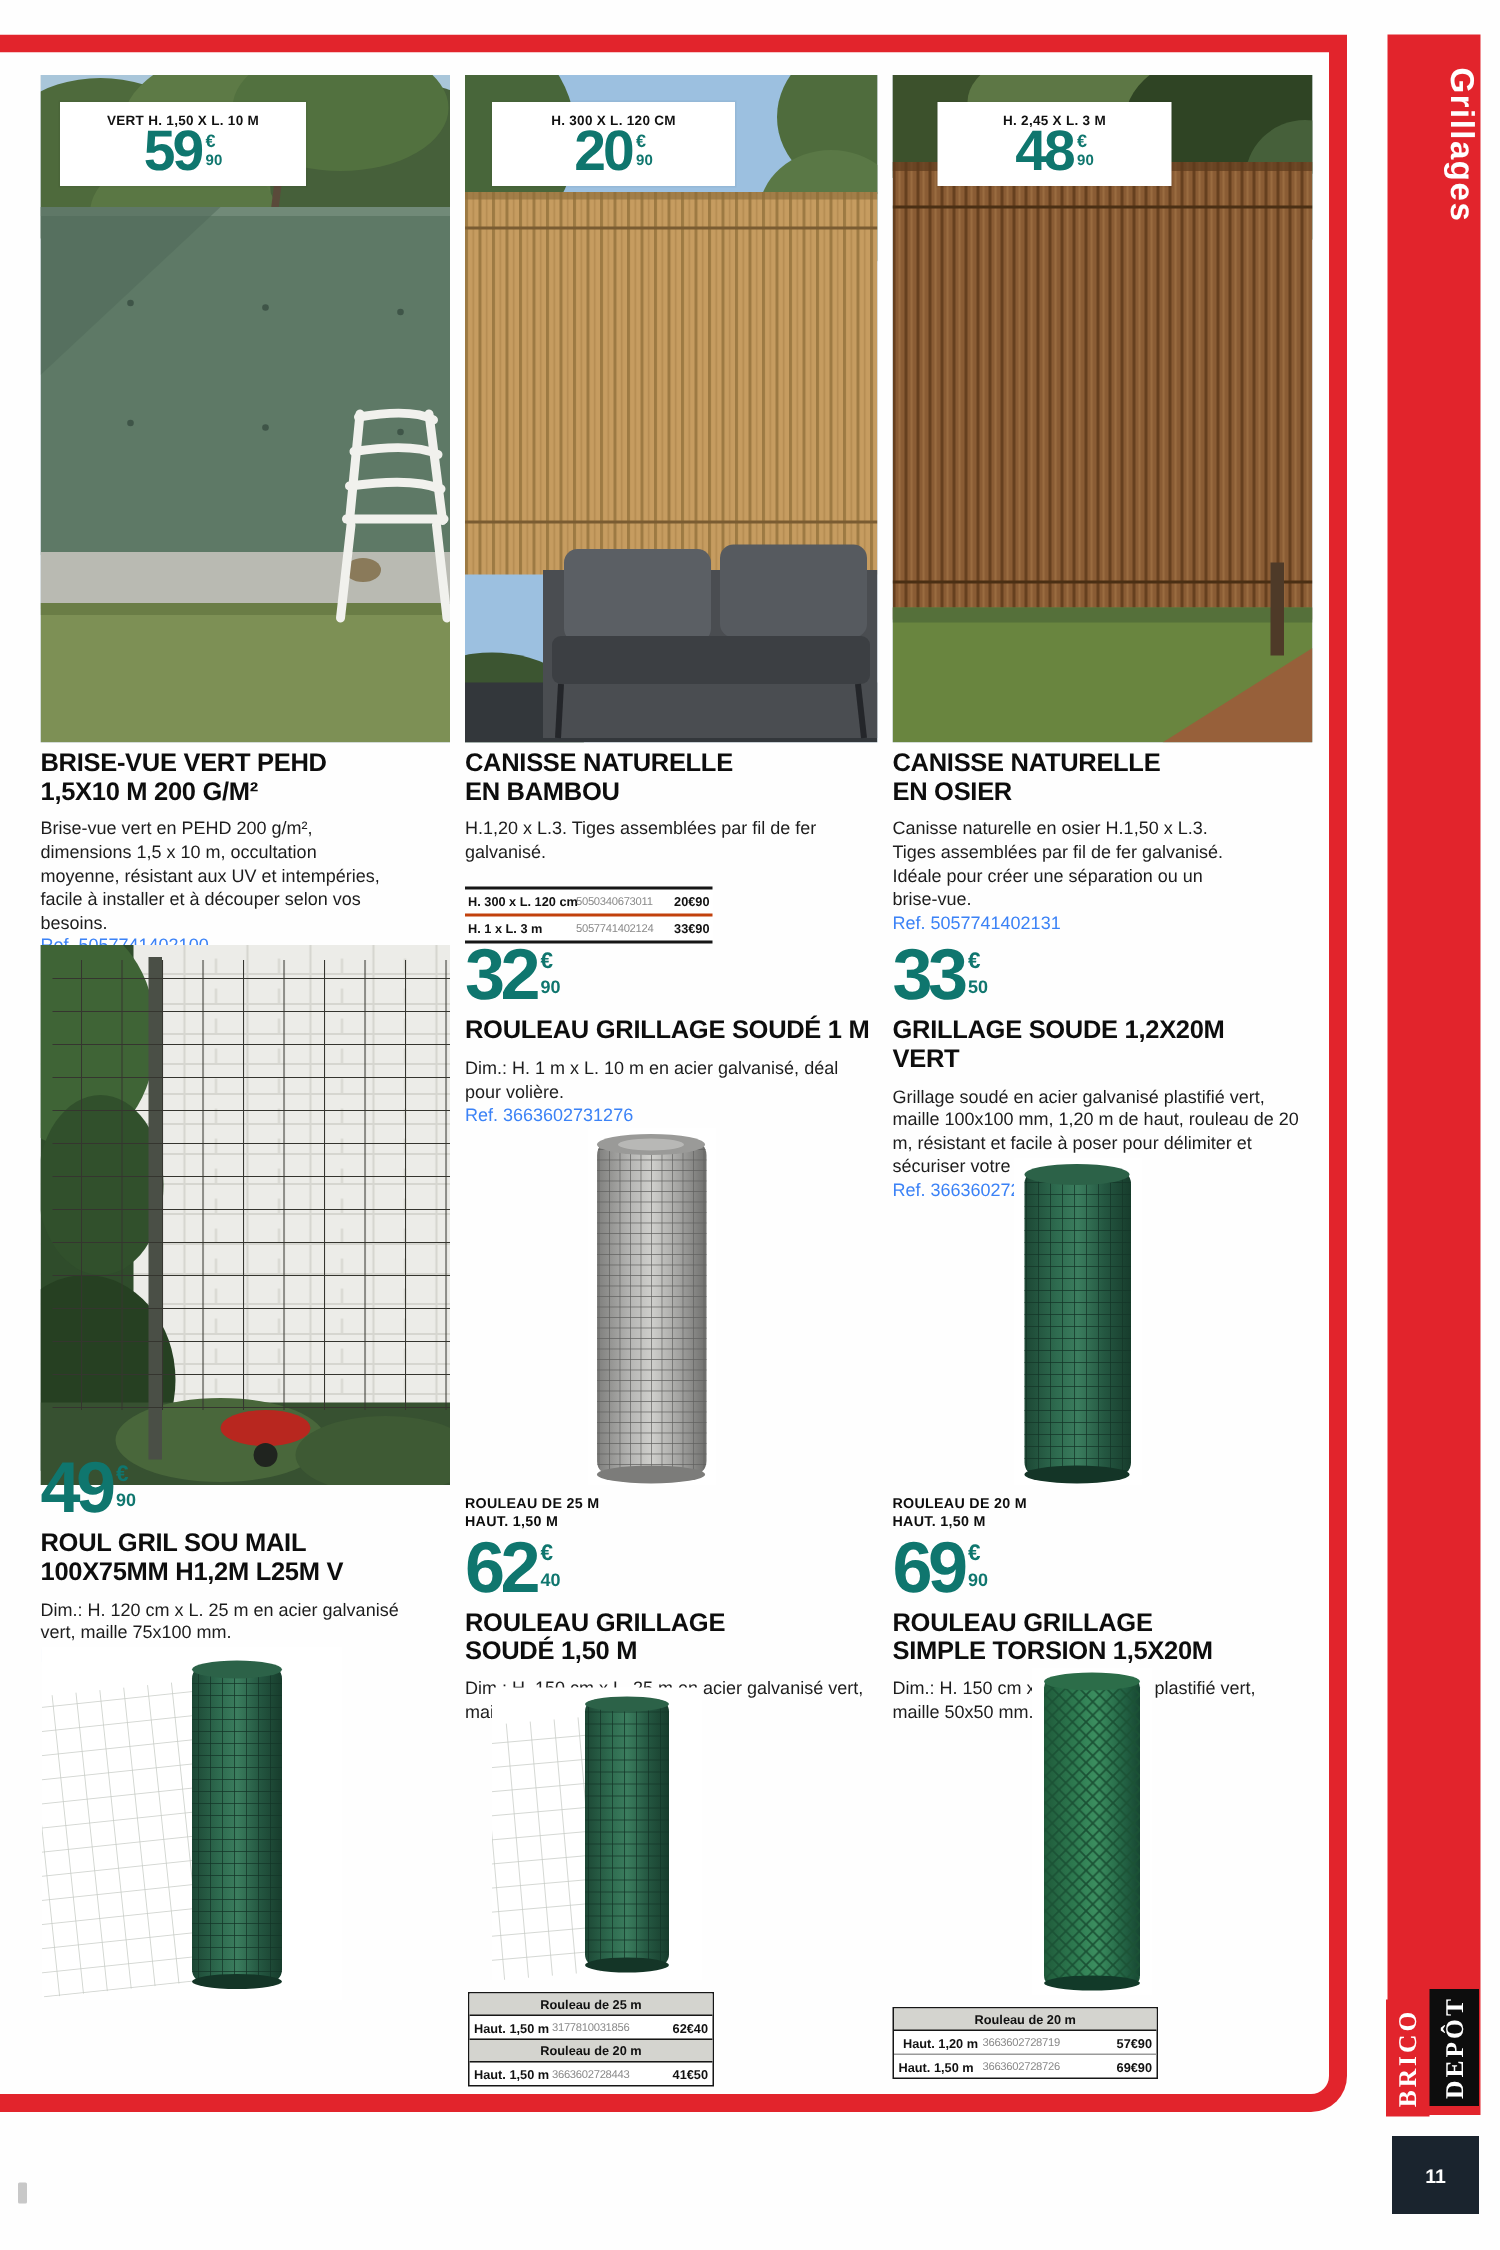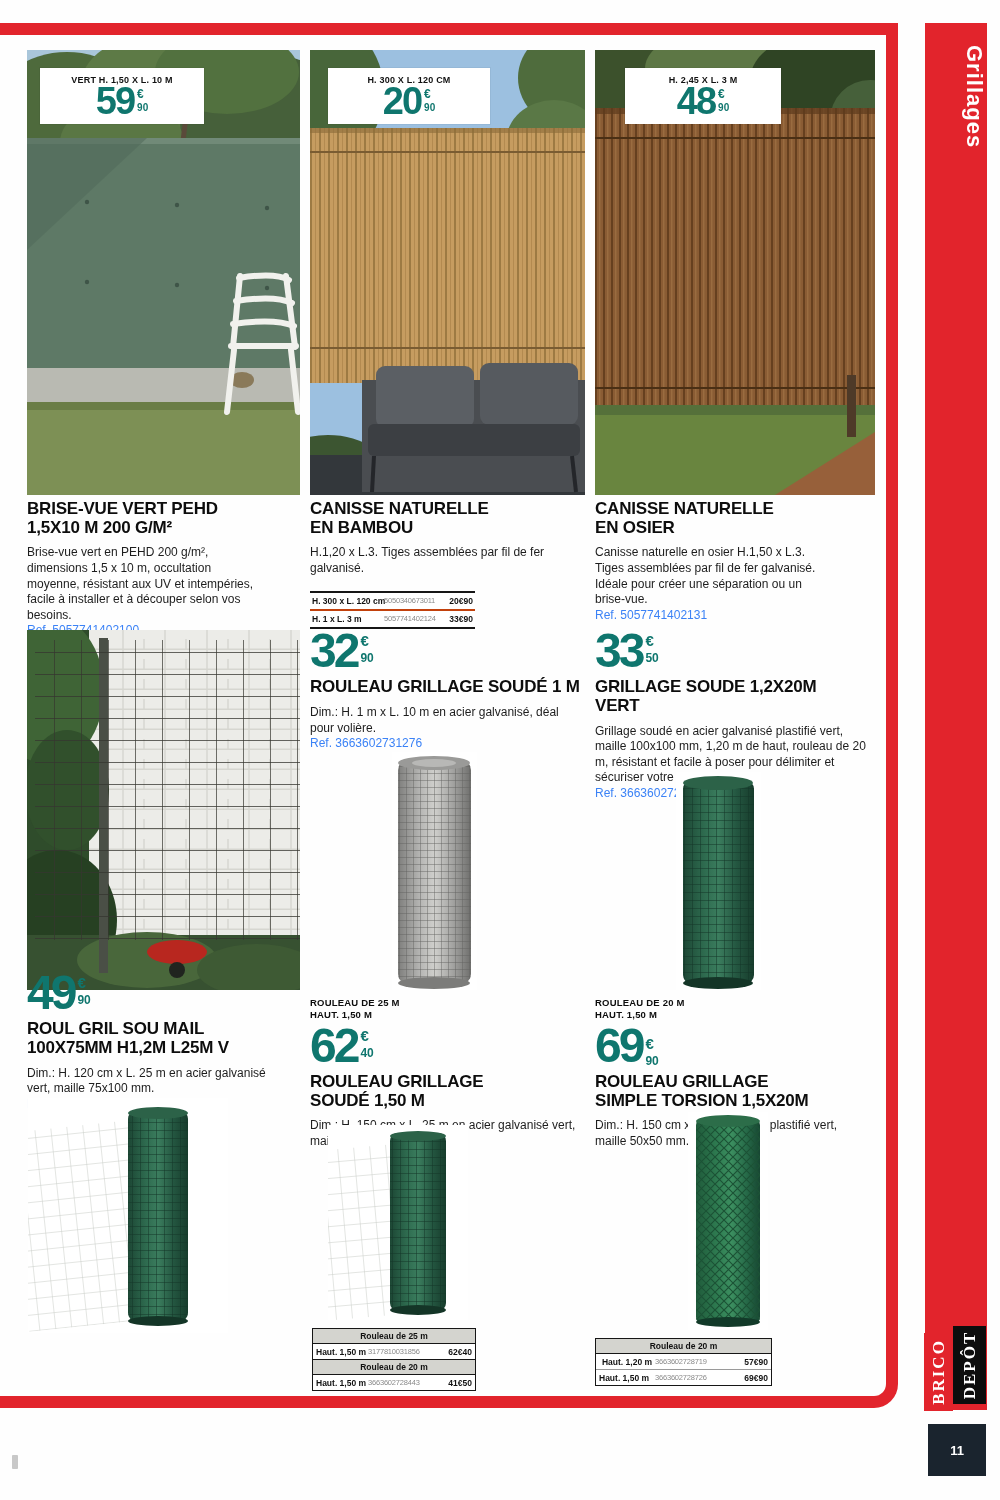--- a/index.html
+++ b/index.html
@@ -410,21 +410,21 @@
       <span class="spec-ean">3663602728443</span>
       <span class="spec-price">41€50</span>
     </div>
   </div>
 
   <div class="abs" style="left:595px;top:997px;width:285px;">
     <div class="pre-label">
       <span>ROULEAU DE 20 M</span>
         <span>HAUT. 1,50 M</span>
     </div>
-    <div class="price" style="margin-top:4px;align-items:flex-end;">
+    <div class="price" style="margin-top:4px;">
       <span class="num">69</span>
       <span class="side">
         <span class="cur">€</span>
         <span class="cents">90</span>
       </span>
     </div>
     <div class="prod-title" style="margin-top:6px;">
       <span>ROULEAU GRILLAGE</span>
         <span>SIMPLE TORSION 1,5X20M</span>
     </div>

